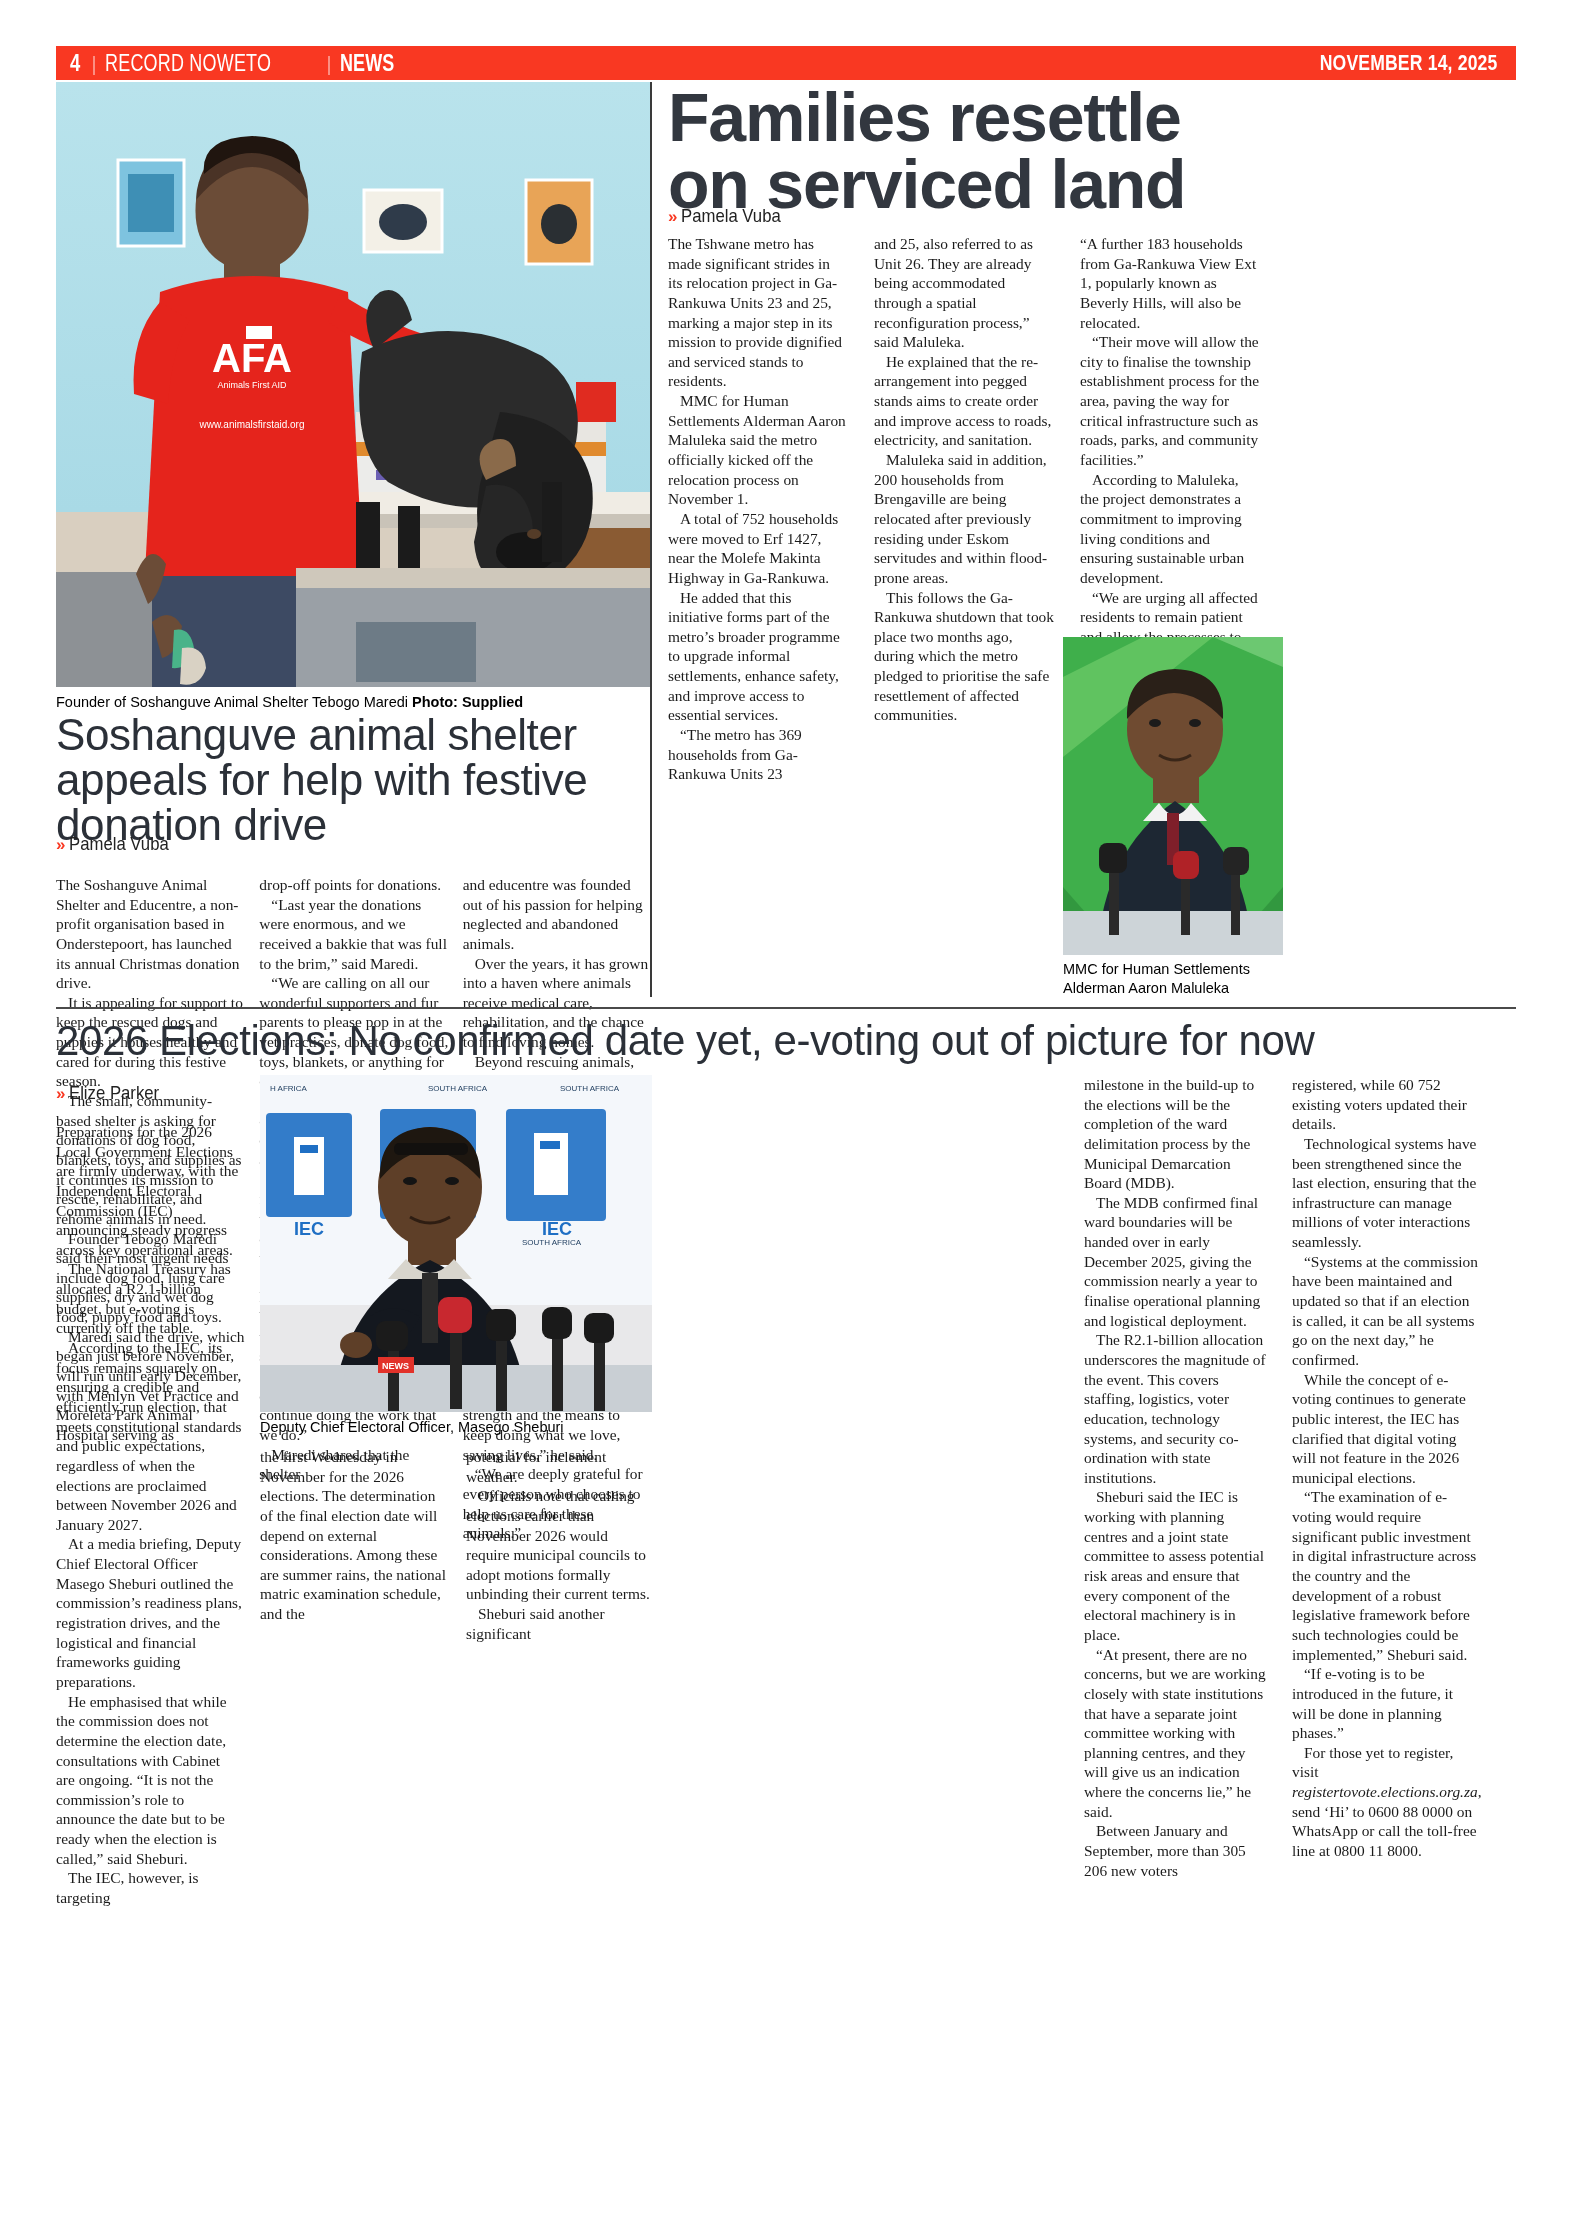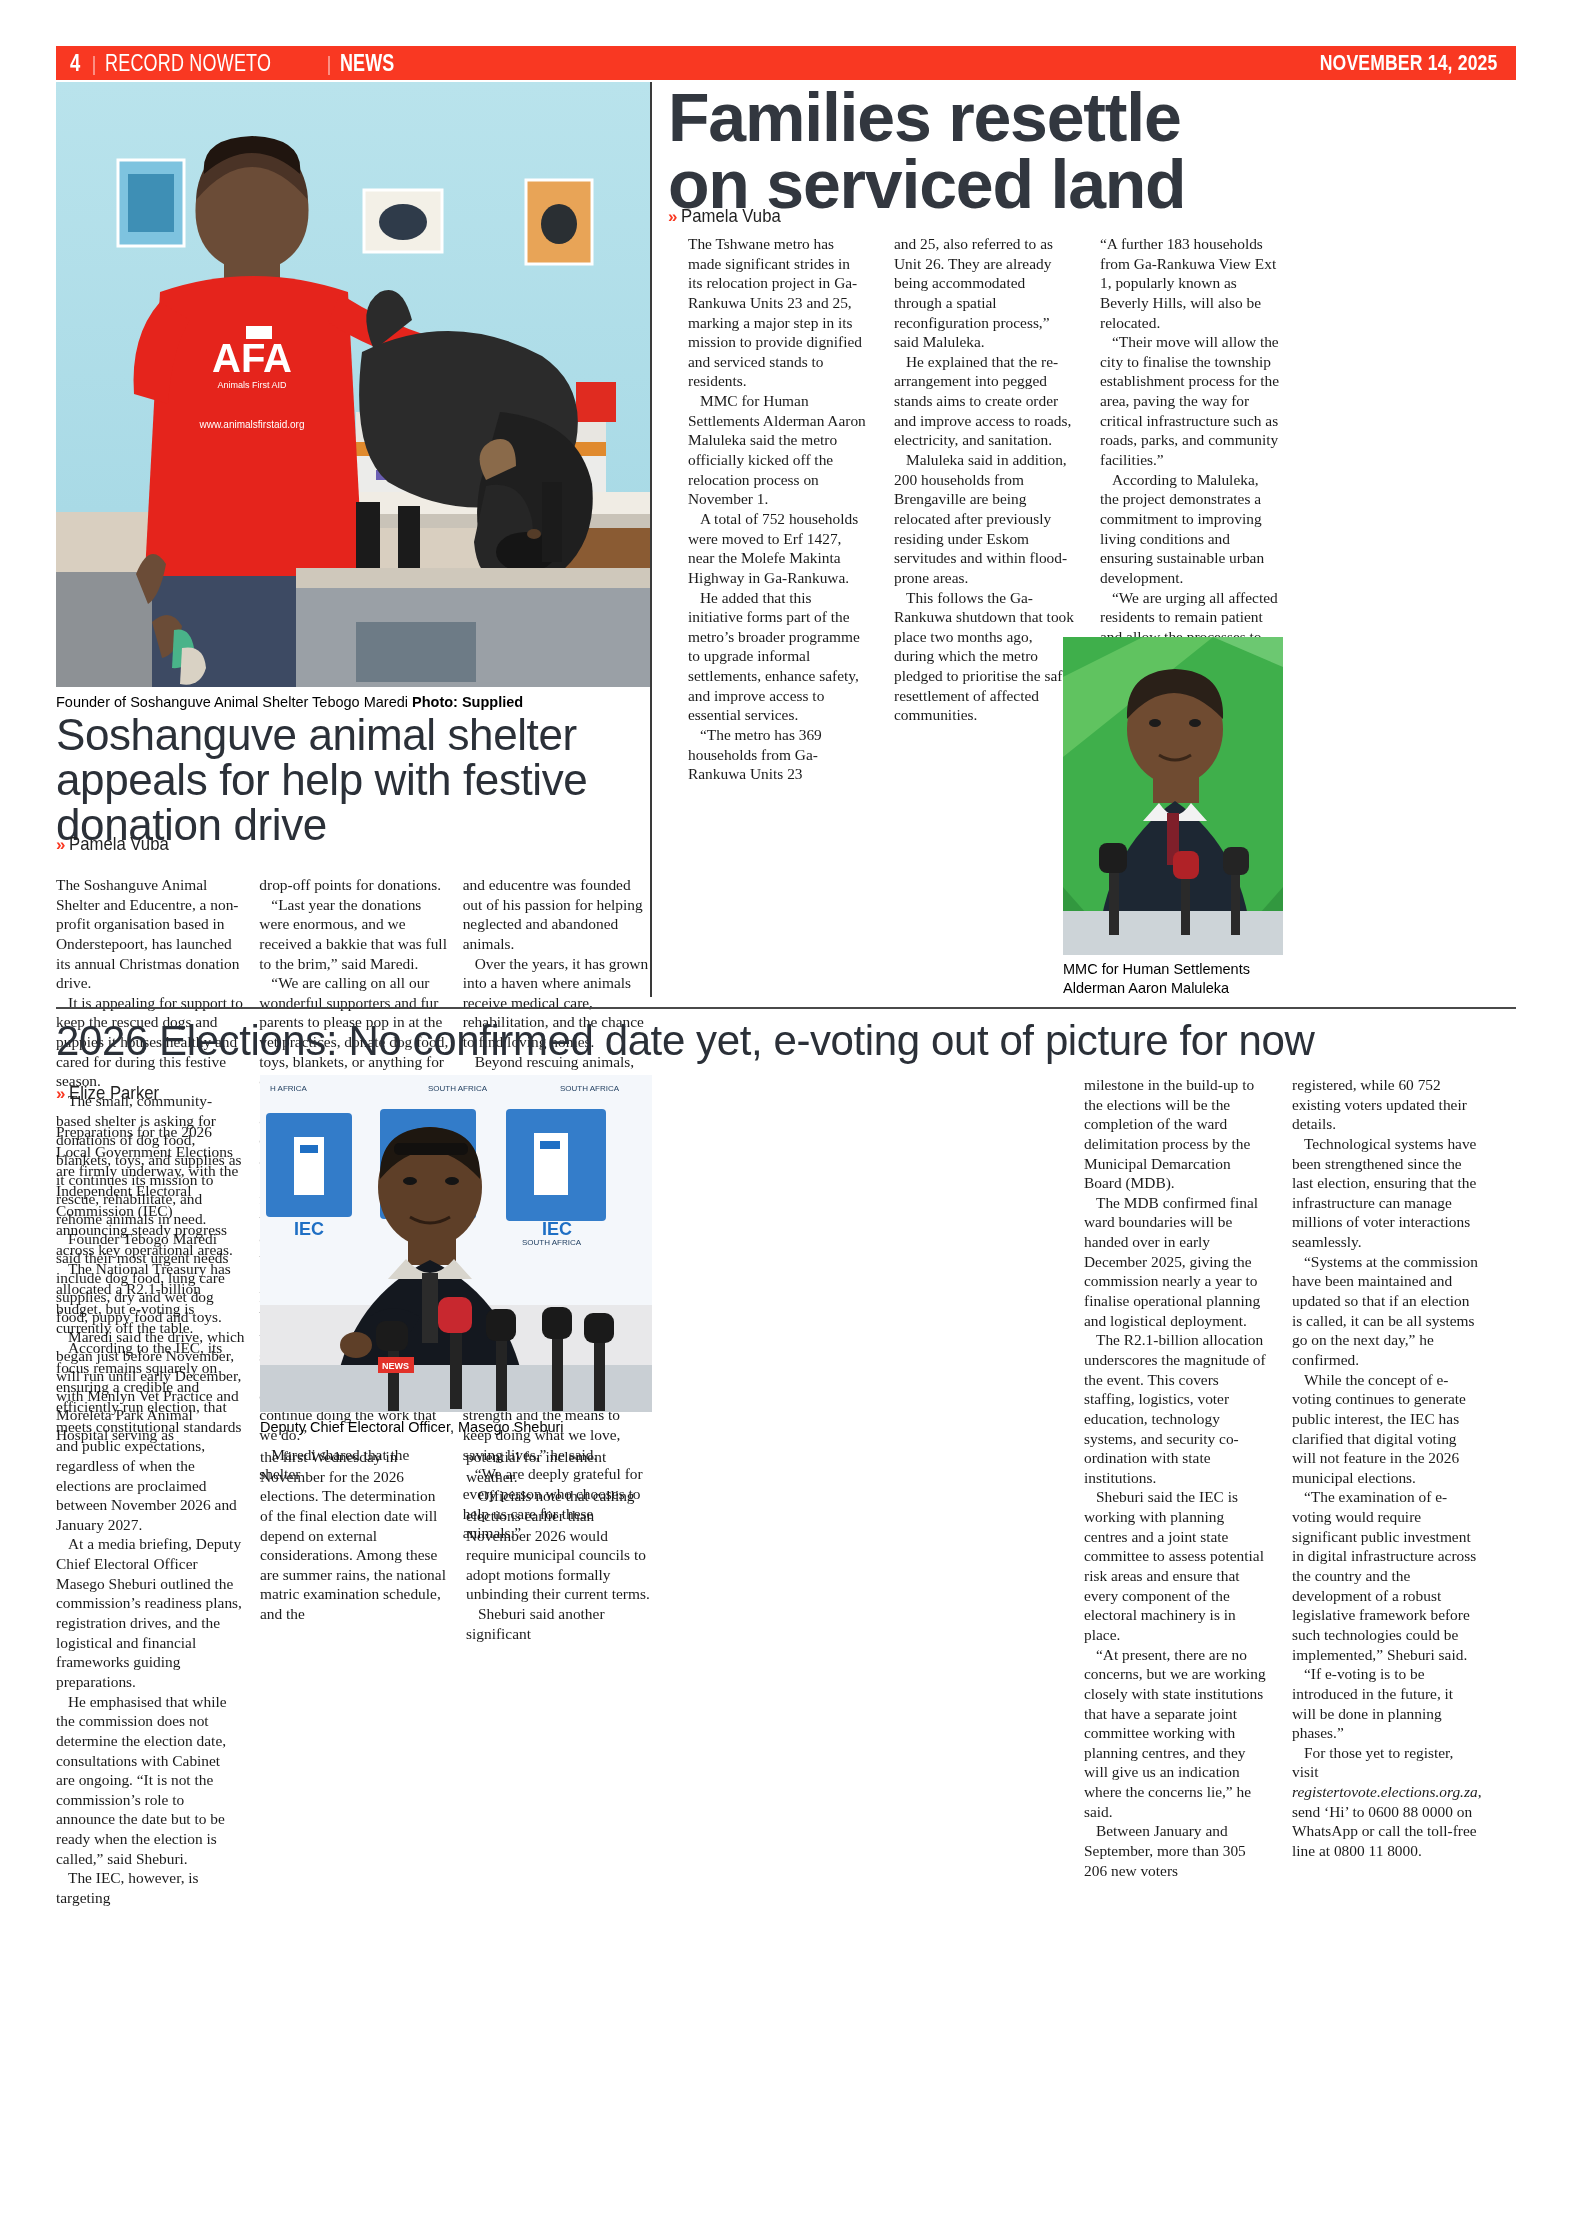--- a/index.html
+++ b/index.html
@@ -93,21 +93,21 @@
   
   #art-resettle-divider { position:absolute; left:650px; top:82px; width:2px; height:915px; background:#3a3a3a; }
   #art-resettle-headline {
     position:absolute; left:668px; top:84px; width:850px;
     font-size: 68px; font-weight:700; color:#32373f; line-height:0.99;
     letter-spacing:-1.2px;
   }
   #art-resettle-byline { position:absolute; left:668px; top:205px; }
   #art-resettle-cols {
     position:absolute; left:668px; top:234px; width:850px;
-    display:grid; grid-template-columns: 180px 180px 180px; gap:12px 26px;margin-left:20px;
+    display:grid; grid-template-columns: 180px 180px 180px; gap:12px 26px;
   }
   #pullquote {
     position:absolute; left:1070px; top:390px; width:212px; height:230px;
     z-index: 5;
   }
   .bubble-body {
     position:absolute; inset:0; background:#808284;
     border-radius: 50% / 48%;
     display:flex; align-items:center; justify-content:center; text-align:center;
     padding: 16px 18px;

